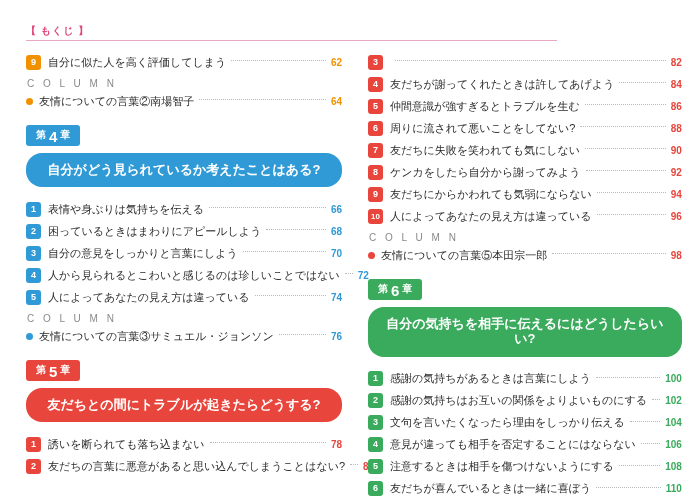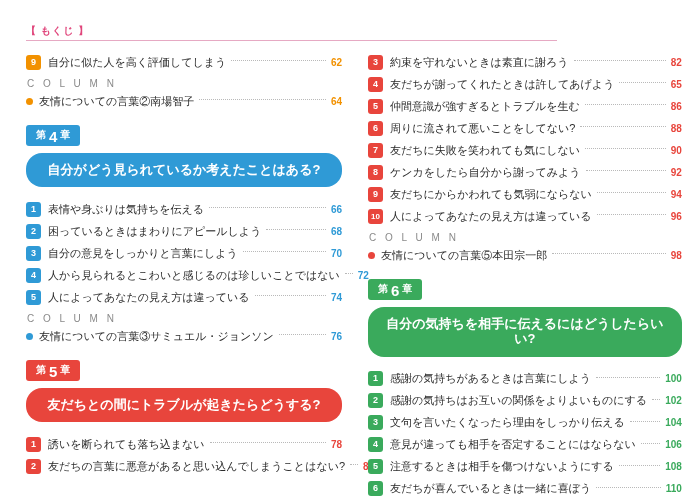--- a/index.html
+++ b/index.html
@@ -258,29 +258,28 @@
         <span class="dots"></span>
         <span class="pg">80</span>
       </div>
 
     </div>
 
     <div class="col">
 
       <div class="entry c-red">
         <span class="num">3</span>
-        <span class="etext">約束を守れないときは素直に謝ろう</span>
         <span class="dots"></span>
         <span class="pg">82</span>
       </div>
       <div class="entry c-red">
         <span class="num">4</span>
         <span class="etext">友だちが謝ってくれたときは許してあげよう</span>
         <span class="dots"></span>
-        <span class="pg">65</span>
+        <span class="pg">84</span>
       </div>
       <div class="entry c-red">
         <span class="num">5</span>
         <span class="etext">仲間意識が強すぎるとトラブルを生む</span>
         <span class="dots"></span>
         <span class="pg">86</span>
       </div>
       <div class="entry c-red">
         <span class="num">6</span>
         <span class="etext">周りに流されて悪いことをしてない?</span>

